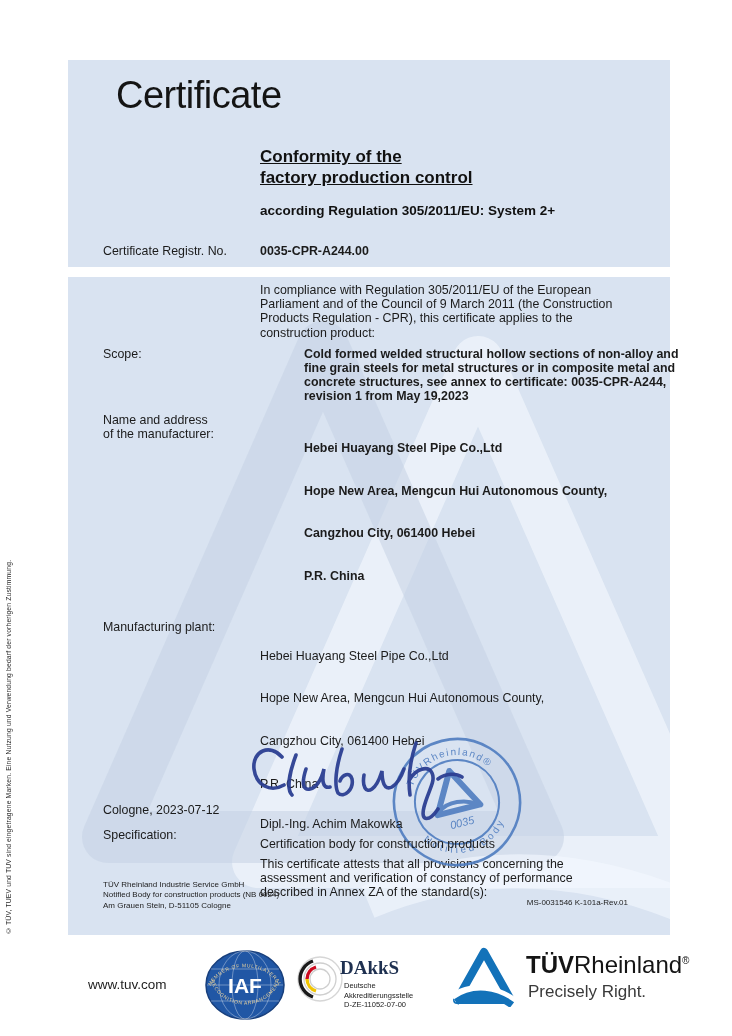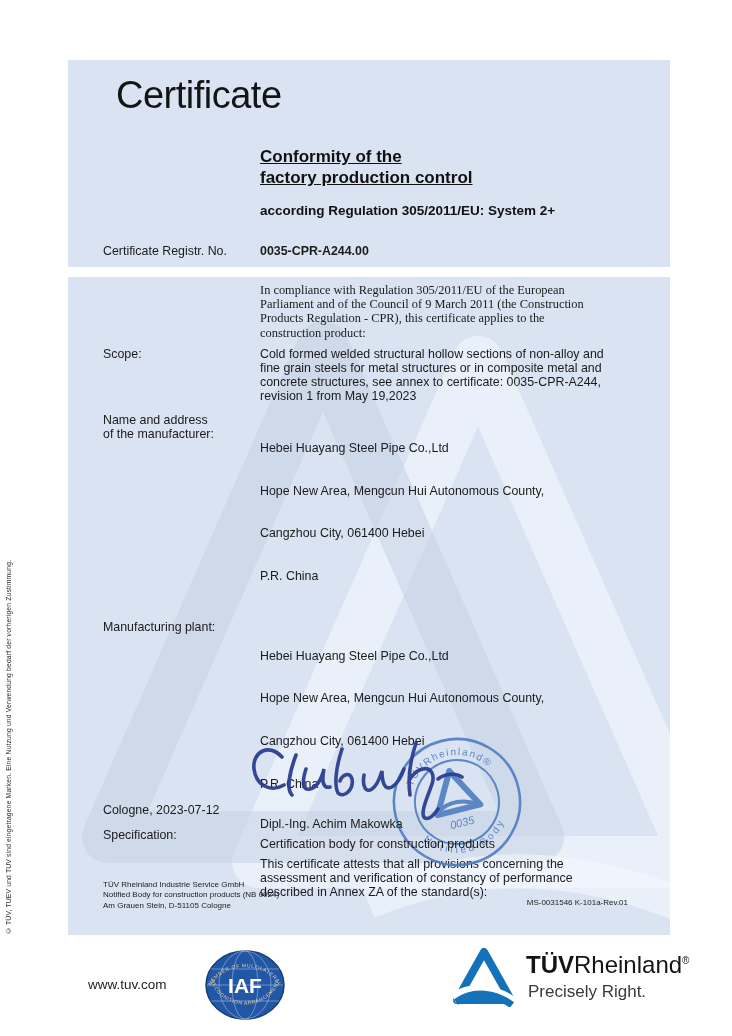--- a/index.html
+++ b/index.html
@@ -24,22 +24,22 @@
   .reg-row{position:absolute;left:35px;top:184px;display:flex;font-size:12.4px;}
   .reg-row .lbl{width:157px;flex:none;}
   .reg-row .val{font-weight:bold;}
   
   .watermark{position:absolute;left:0;top:0;pointer-events:none;}
   
   .content{position:absolute;left:35px;top:6px;width:567px;}
   .row{display:flex;}
   .row .lbl{width:157px;flex:none;font-size:12.4px;line-height:14.2px;}
   .row .val{font-size:12.4px;line-height:14.2px;white-space:pre;}
-  .bold{font-weight:normal;}
-  .mb7{margin-bottom:7px;font-family:Liberation Serif, serif;}.mb9{margin-bottom:9px;}.mb3{margin-bottom:3px;}
+  .bold{font-weight:bold;margin-left:44px;}
+  .mb7{margin-bottom:7px;}.mb9{margin-bottom:9px;}.mb3{margin-bottom:3px;}
   .std{font-weight:bold;margin:13px 0;}
   
   .stamp{position:absolute;left:322px;top:458px;}
   .signature{position:absolute;left:172px;top:458px;}
   .place-date{position:absolute;left:35px;top:526px;font-size:12.4px;}
   .signer{position:absolute;left:192px;top:537px;font-size:12.4px;line-height:20px;z-index:3;}
   .issuer{position:absolute;left:35px;bottom:24px;font-size:8px;line-height:10.5px;color:#222;}
   .doc-ref{position:absolute;right:42px;bottom:28px;font-size:8px;color:#222;}
   
   .bottom-bar{position:absolute;left:0;top:935px;width:732px;height:101px;background:#fff;}
@@ -197,20 +197,36 @@
       <line x1="8" y1="56" x2="76" y2="56" stroke="rgba(255,255,255,0.35)" stroke-width="1"></line>
       <text font-size="5" letter-spacing="0.6" fill="#e3cf9e" font-family="Liberation Sans, sans-serif">
         <textPath href="#iafTop" startOffset="50%" text-anchor="middle">MEMBER OF MULTILATERAL</textPath>
       </text>
       <text font-size="5" letter-spacing="0.6" fill="#e3cf9e" font-family="Liberation Sans, sans-serif">
         <textPath href="#iafBottom" startOffset="50%" text-anchor="middle">RECOGNITION ARRANGEMENT</textPath>
       </text>
       <text x="42" y="48" text-anchor="middle" font-size="21" font-weight="bold" fill="#ffffff" font-family="Liberation Sans, sans-serif">IAF</text>
     </svg>
 
+    <div class="dakks" style="position:absolute;height:80px;">
+      <svg width="60" height="64" viewBox="0 0 60 64" style="position:absolute;left:0;top:0;">
+        <circle cx="34" cy="32" r="10" fill="none" stroke="#cfcfcf" stroke-width="1.3"></circle>
+        <circle cx="34" cy="32" r="16" fill="none" stroke="#cfcfcf" stroke-width="1.3"></circle>
+        <circle cx="34" cy="32" r="22" fill="none" stroke="#d6d6d6" stroke-width="1.3"></circle>
+        <path d="M27,50 A19,19 0 0 1 27,14" fill="none" stroke="#1a1a1a" stroke-width="3.4"></path>
+        <path d="M30,20 A13,13 0 0 0 21,32" fill="none" stroke="#cc0a1e" stroke-width="3.4"></path>
+        <path d="M21,32 A13,13 0 0 0 30,44" fill="none" stroke="#f2c500" stroke-width="3.4"></path>
+      </svg>
+      <div class="dakks-word">DAkkS</div>
+      <div class="dakks-sub">
+        <div>Deutsche</div>
+        <div>Akkreditierungsstelle</div>
+        <div>D-ZE-11052-07-00</div>
+      </div>
+    </div>
 
     <div class="tuv-logo">
       <svg width="64" height="60" viewBox="0 0 64 60">
         <path d="M32,5 L59,53 L5,53 Z" fill="none" class="tuvblue-stroke" stroke-width="8" stroke-linejoin="round"></path>
         <path d="M1,51 C20,38 44,42 63,56" fill="none" stroke="#ffffff" stroke-width="10"></path>
         <path d="M4,55 C22,42 44,46 60,58" fill="none" class="tuvblue-stroke" stroke-width="7"></path>
       </svg>
       <div class="tuv-text">
         <div class="tuv-brand">
           <span class="b">TÜV</span><span>Rheinland</span><span class="r">®</span>

